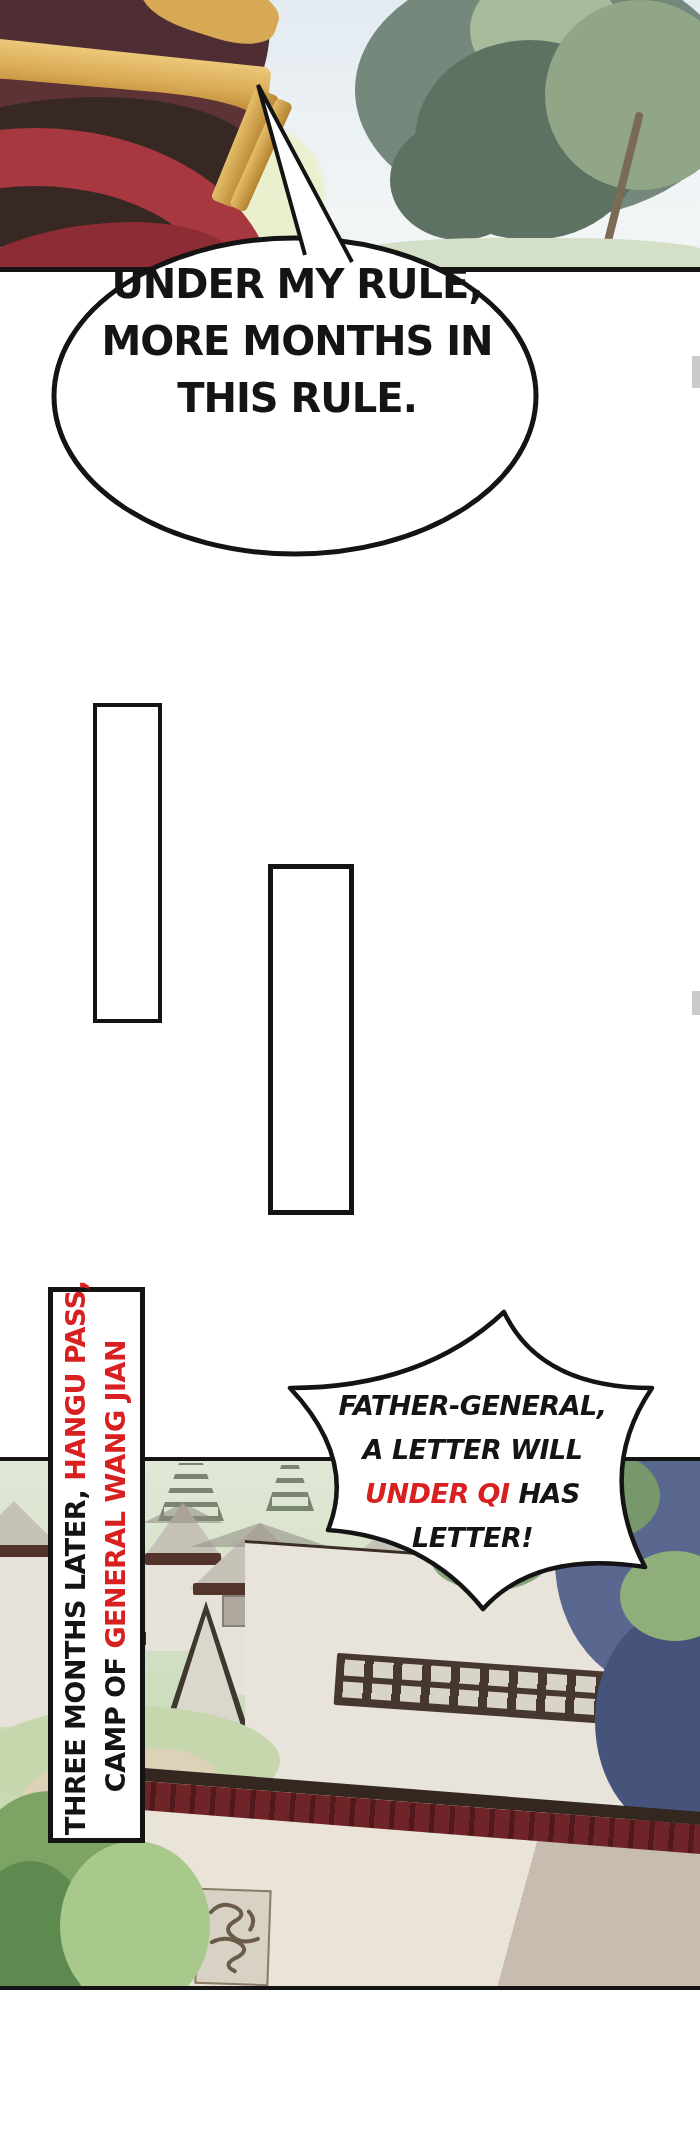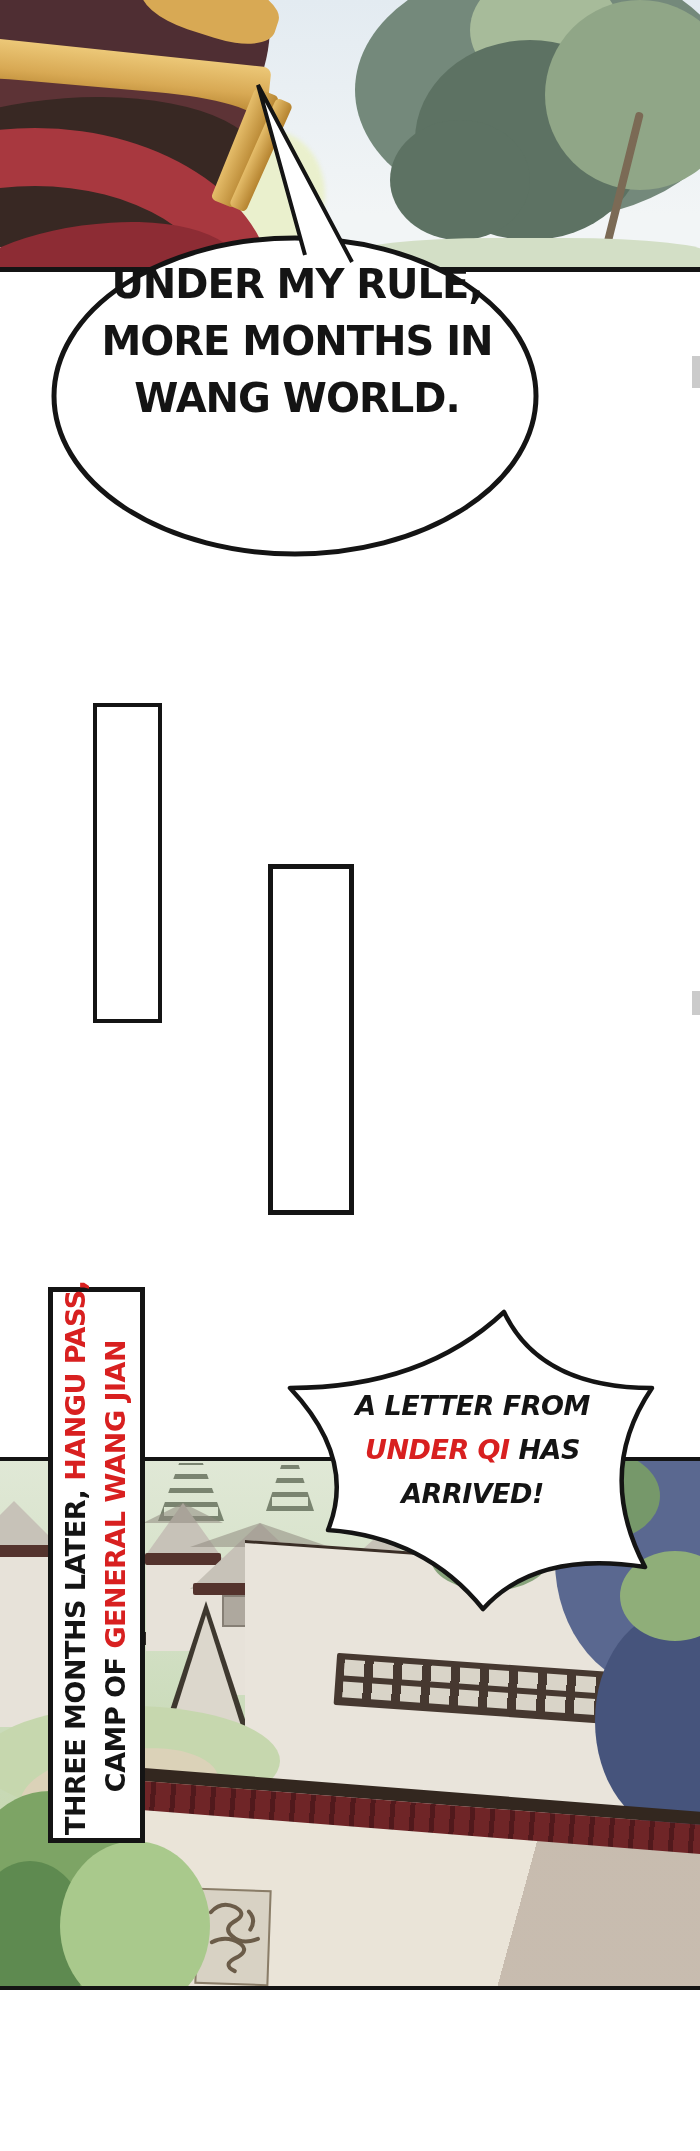--- a/index.html
+++ b/index.html
@@ -215,27 +215,28 @@
   <svg class="abs svg-overlay" viewBox="0 0 700 2151">
     <ellipse cx="295" cy="396" rx="241" ry="158" fill="#ffffff" stroke="#141414" stroke-width="5"></ellipse>
     <path d="M305,255 L258,85 L352,262" fill="#ffffff" stroke="#141414" stroke-width="4"></path>
     <path d="M504,1312 Q540,1388 652,1388 Q595,1472 645,1567 Q536,1550 483,1609
              Q425,1537 328,1530 Q357,1459 290,1388 Q423,1388 504,1312 Z" fill="#ffffff" stroke="#141414" stroke-width="4.5" stroke-linejoin="round"></path>
   </svg>
 
   <div class="abs speech-text">
     <div>UNDER MY RULE,</div>
     <div>MORE MONTHS IN</div>
-    <div>WANG WORLD.</div>
+    <div>THIS RULE.</div>
   </div>
 
   <div class="abs shout-text">
-    <div>A LETTER FROM</div>
+    <div>FATHER-GENERAL,</div>
+    <div>A LETTER WILL</div>
     <div><span class="red">UNDER QI</span><span> HAS</span></div>
-    <div>ARRIVED!</div>
+    <div>LETTER!</div>
   </div>
 
   <div class="abs caption-box">
     <div class="caption-rot">
       <div><span>THREE MONTHS LATER, </span><span class="red">HANGU PASS,</span></div>
       <div><span>CAMP OF </span><span class="red">GENERAL WANG JIAN</span></div>
     </div>
   </div>
 
 </div>

